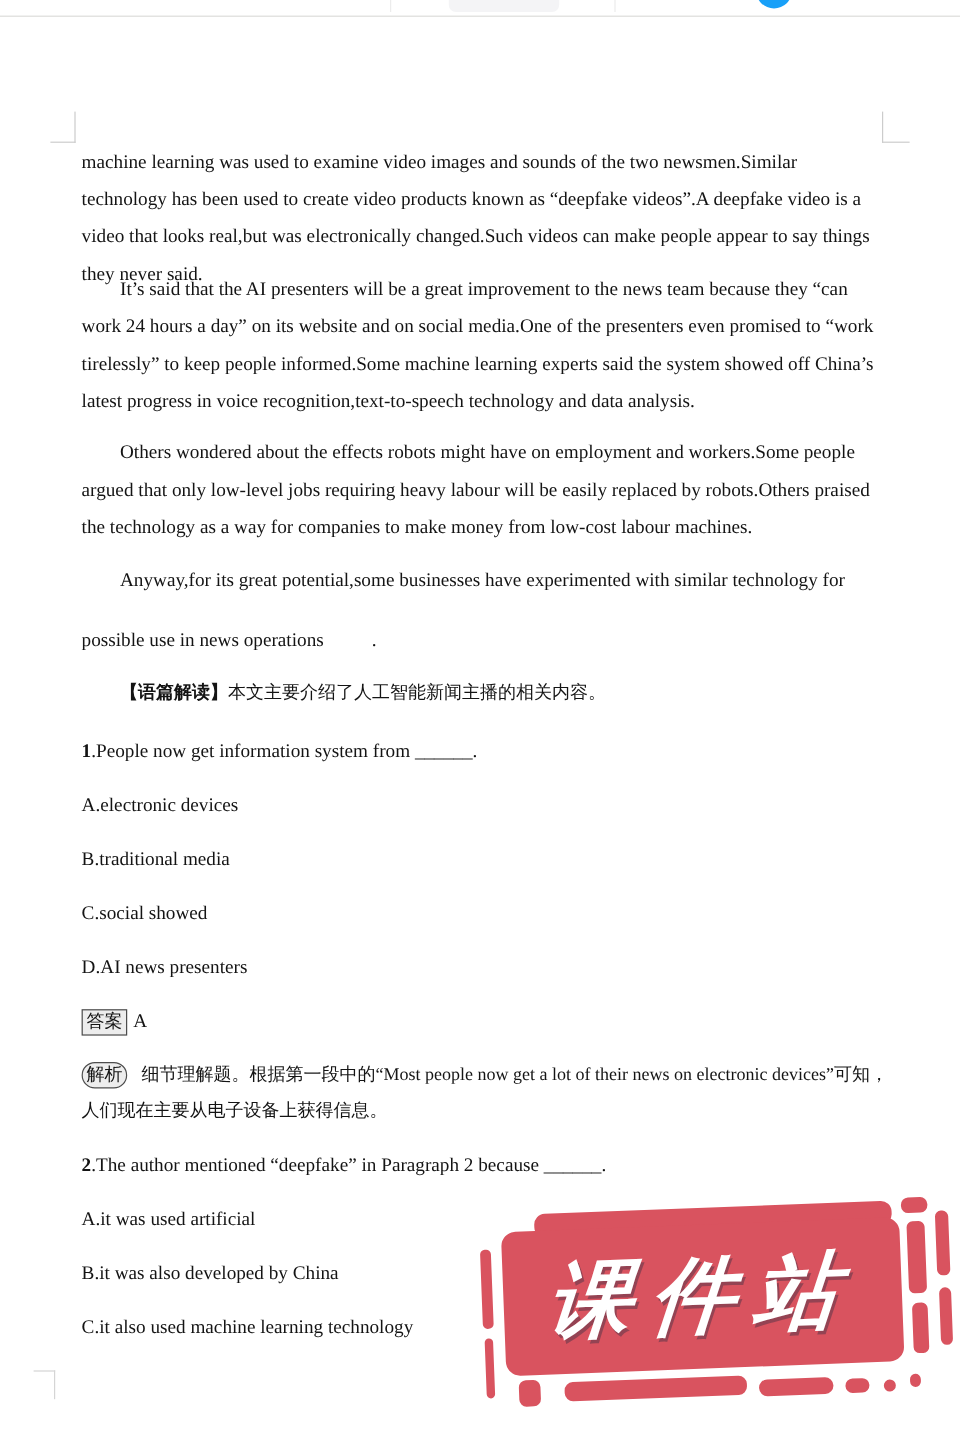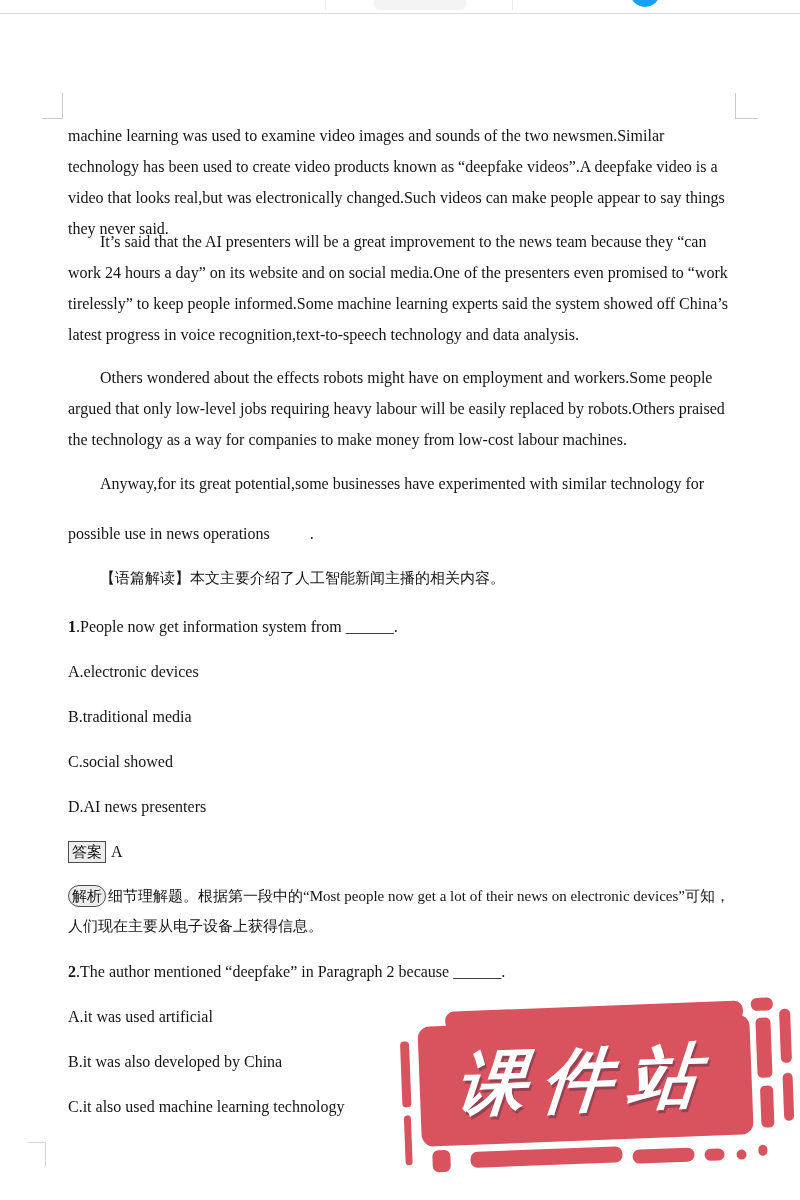--- a/index.html
+++ b/index.html
@@ -26,24 +26,24 @@
   .tl{position:absolute;left:68px;width:665px;font-size:16px;line-height:31px;}
   .ind{text-indent:32px;}
   .cjk{font-size:15px;}
   .num{font-weight:bold;}
   .p1{top:120px}.p2{top:226px}.p3{top:362px}.p4a{top:468px}.p4b{top:518px}
   .note{top:563px}
   .q1{top:611px}.q1a{top:656px}.q1b{top:701px}.q1c{top:746px}.q1d{top:791px}
   .ansrow{top:836px}
   .analysis{top:881px;width:672px;line-height:30px;}
   .q2{top:956px}.q2a{top:1001px}.q2b{top:1046px}.q2c{top:1091px}
-  .note .label{font-weight:normal;}
+  .note .label{font-weight:bold;}
   .tagbox{display:inline-block;border:1px solid #4d4d4d;background:#ededed;padding:0 3px;line-height:20px;font-size:15px;text-indent:0;}
   .ansval{margin-left:5px;}
-  .analysis .tagbox{margin-right:2px;border-radius:11px;}
+  .analysis .tagbox{margin-right:12px;border-radius:11px;}
 
   
   .stamp{position:absolute;left:402px;top:1004px;width:394px;height:174px;transform:rotate(-2.2deg);}
   .s-red{position:absolute;background:#d9535f;}
   .s-top{left:46px;top:2px;width:298px;height:20px;border-radius:9px;}
   .s-topdot{left:352px;top:0;width:22px;height:13px;border-radius:6px;}
   .s-main{left:18px;top:16px;width:332px;height:120px;border-radius:12px;text-align:center;}
   .s-main .s-text{
     display:inline-block;font-family:"Liberation Sans", sans-serif;
     font-weight:bold;font-style:italic;font-size:70px;line-height:118px;

